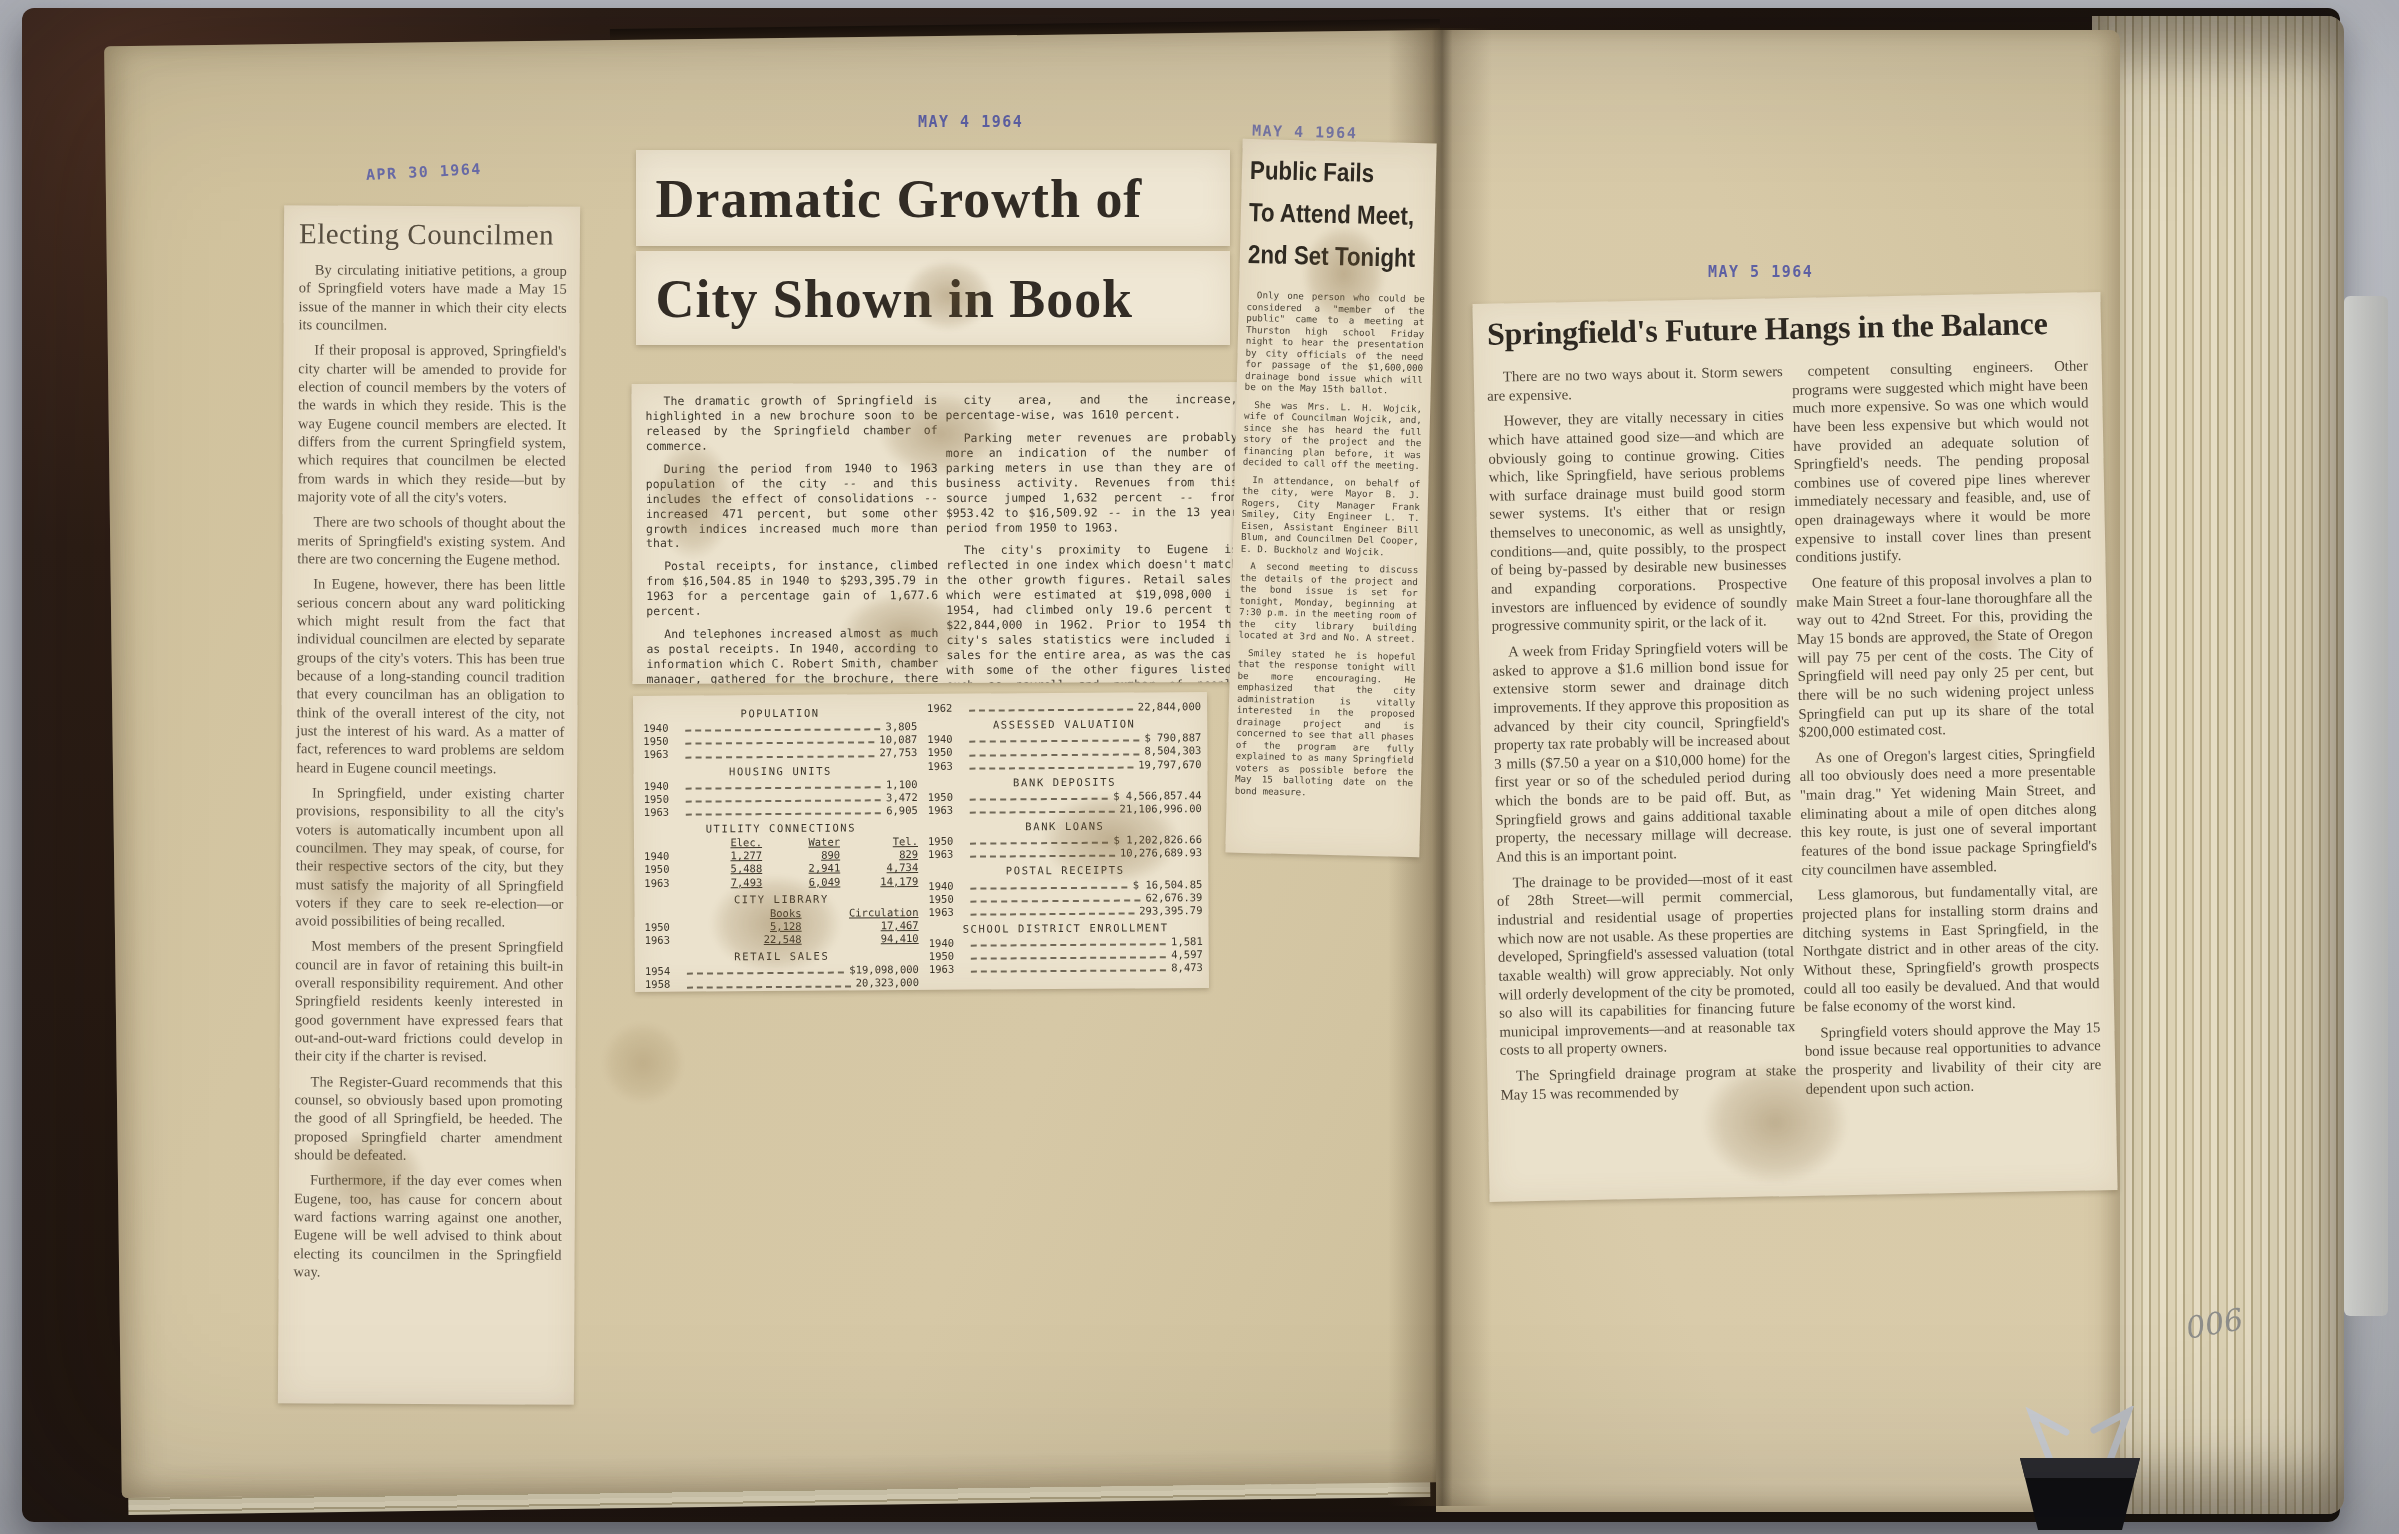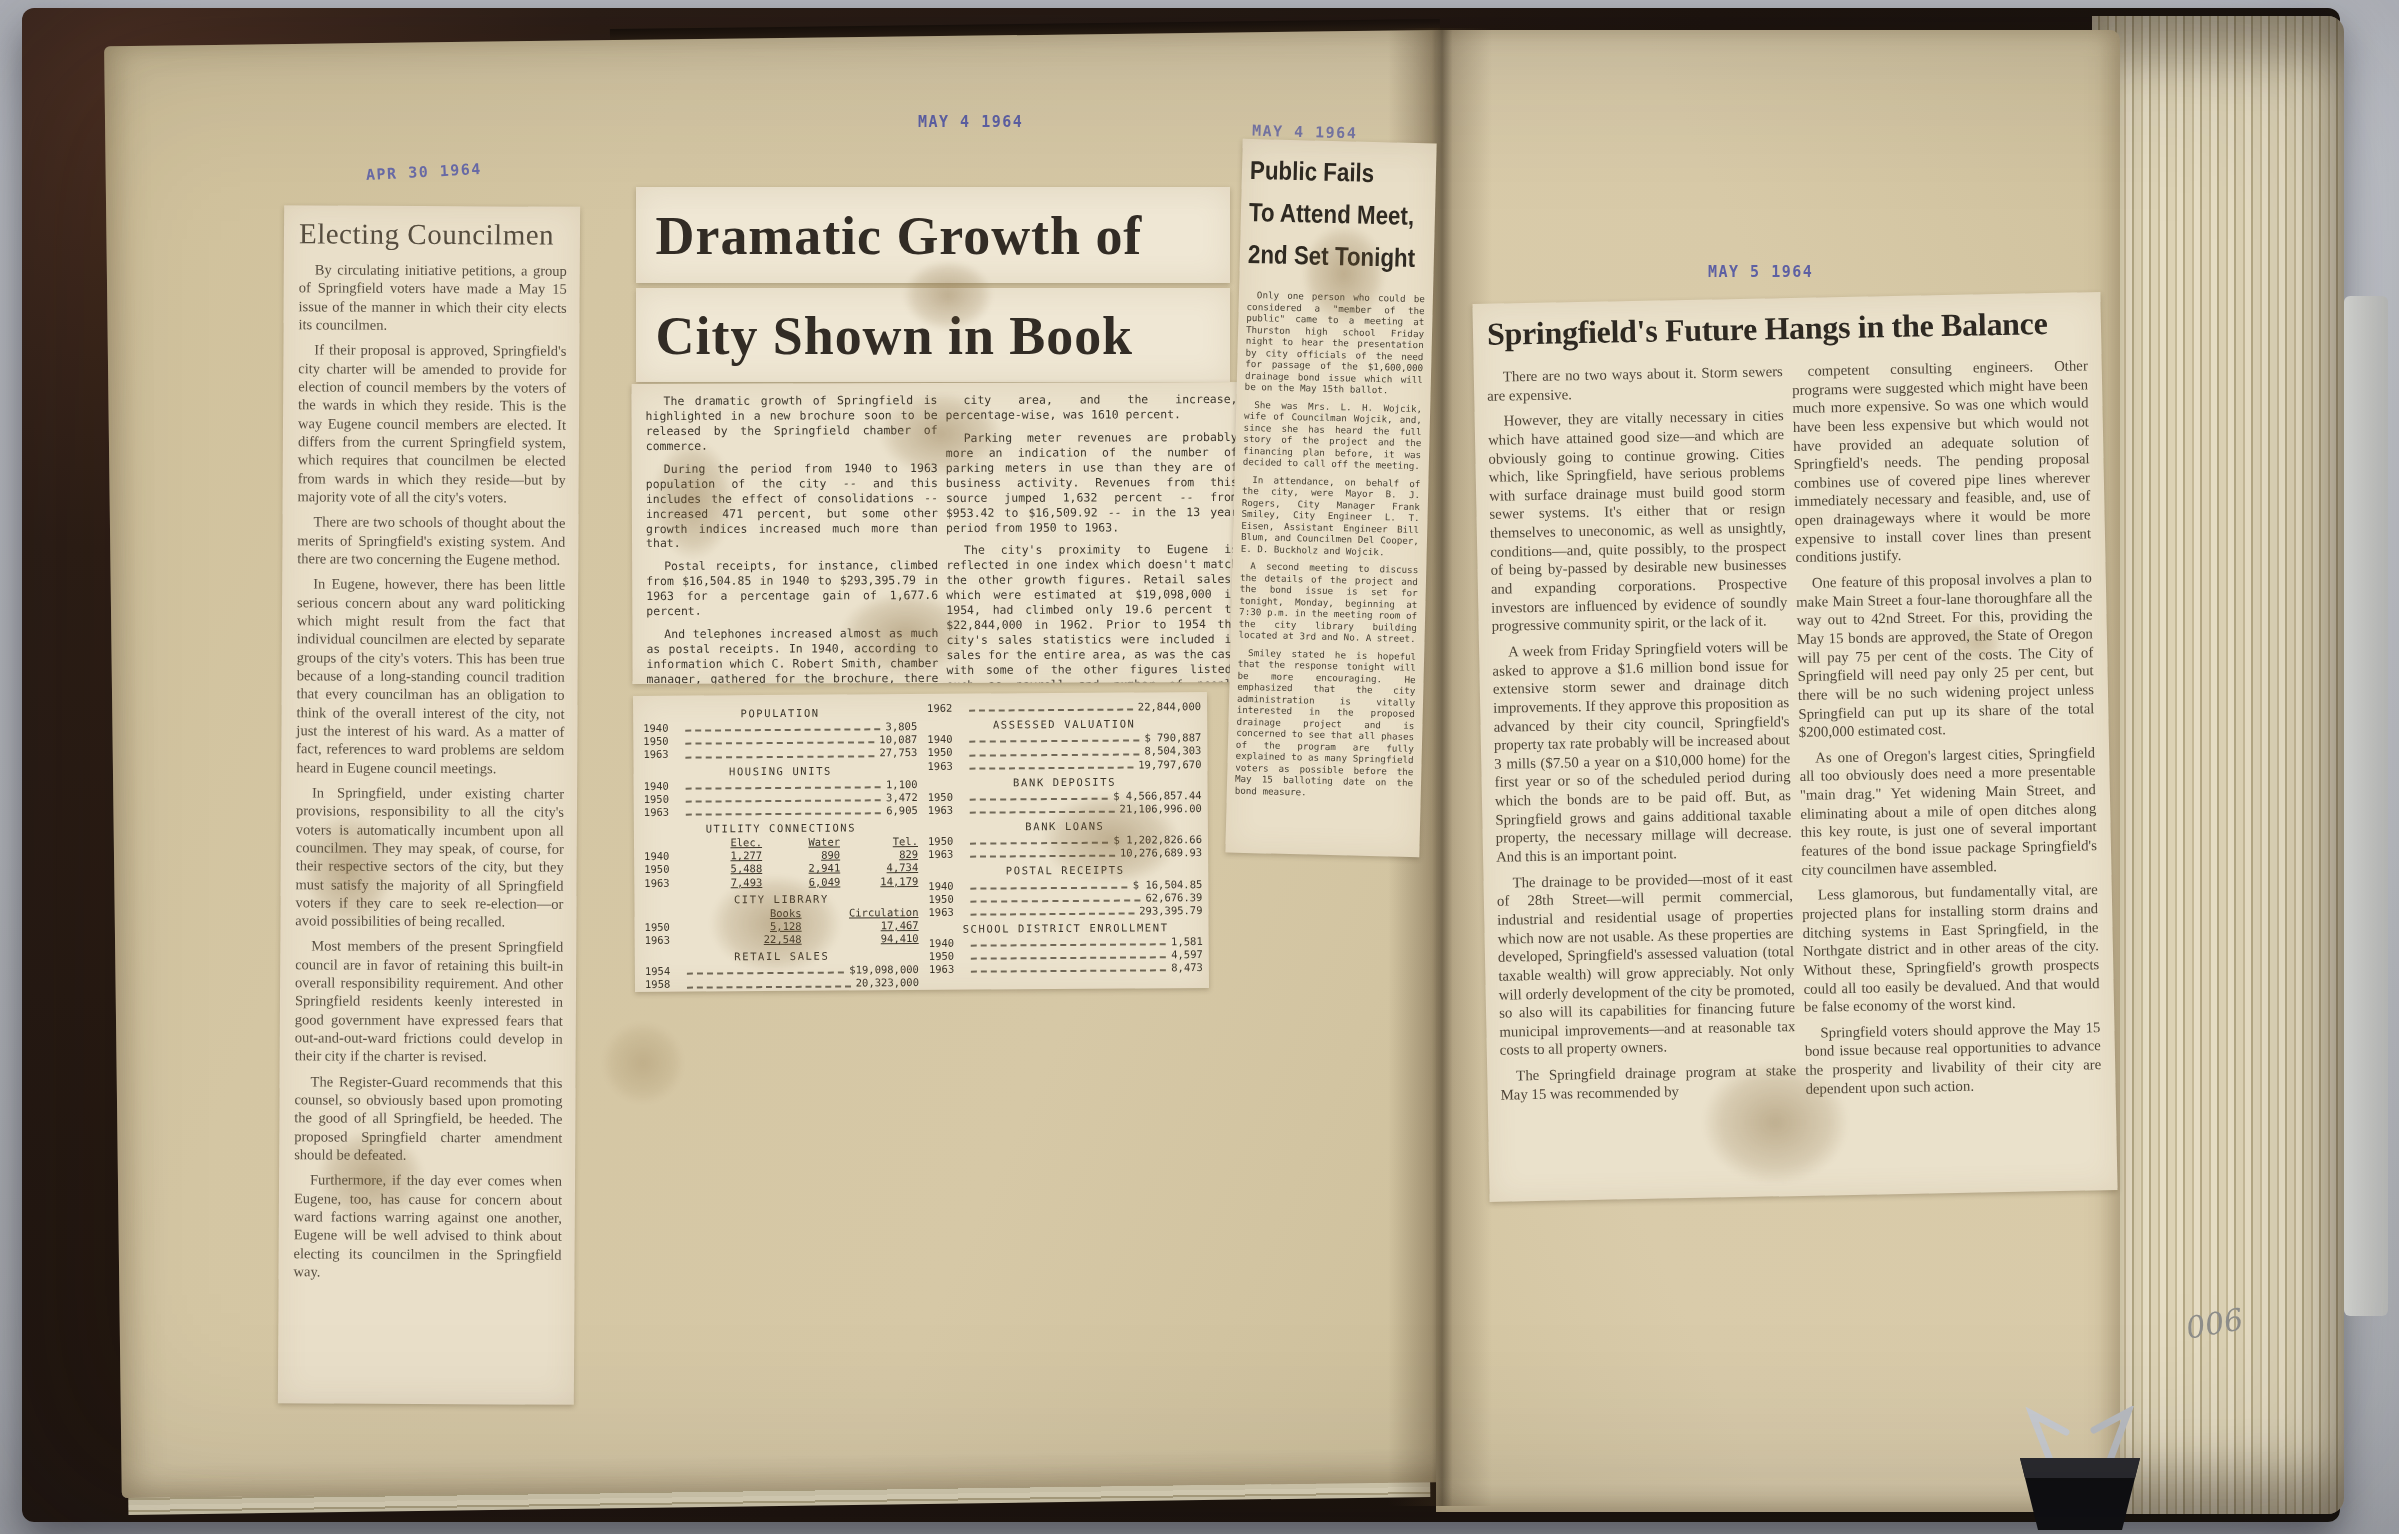--- a/index.html
+++ b/index.html
@@ -33,21 +33,21 @@
   
   .clip{position:absolute;z-index:6;background:#ece3cf;color:#4c4438;
     box-shadow:0 2px 5px rgba(60,45,20,.25), inset 0 0 30px rgba(140,110,60,.12);overflow:hidden;}
   .serif{font-family:"Liberation Serif",serif;}
   .mono{font-family:"DejaVu Sans Mono",monospace;}
   .clip p{margin:0 0 7px;text-indent:16px;text-align:justify;}
   #clip-electing{left:281px;top:206px;width:296px;height:1198px;transform:rotate(.3deg);
     padding:12px 13px 8px 15px;box-sizing:border-box;background:#e9dfc9;}
   #clip-electing .title{font-size:29px;color:#564d3f;margin:0 0 10px;font-weight:normal;letter-spacing:.5px;}
   #clip-electing .body{font-size:14.5px;line-height:1.265;color:#584f42;}
-  .headline-strip{background:#efe7d4;color:#322c25;display:flex;align-items:center;margin-top:37px;}
+  .headline-strip{background:#efe7d4;color:#322c25;display:flex;align-items:center;}
   #headline1{left:636px;top:150px;width:594px;height:96px;}
   #headline2{left:636px;top:251px;width:594px;height:94px;}
   .headline-strip span{font-weight:bold;font-size:55px;letter-spacing:1px;padding-left:20px;white-space:nowrap;
     transform:scaleX(.98);transform-origin:left;}
   #clip-growth{left:632px;top:383px;width:616px;height:300px;background:#ebe2cd;transform:rotate(-.2deg);}
   #clip-growth .col{position:absolute;top:10px;width:292px;font-size:11.5px;line-height:1.3;
     color:#3d372d;text-align:justify;}
   #growth-col1{left:14px;} #growth-col2{left:314px;}
   #clip-growth p{margin:0 0 8px;text-indent:18px;}
   #clip-stats{left:634px;top:694px;width:574px;height:296px;background:#ebe2cd;transform:rotate(-.4deg);

